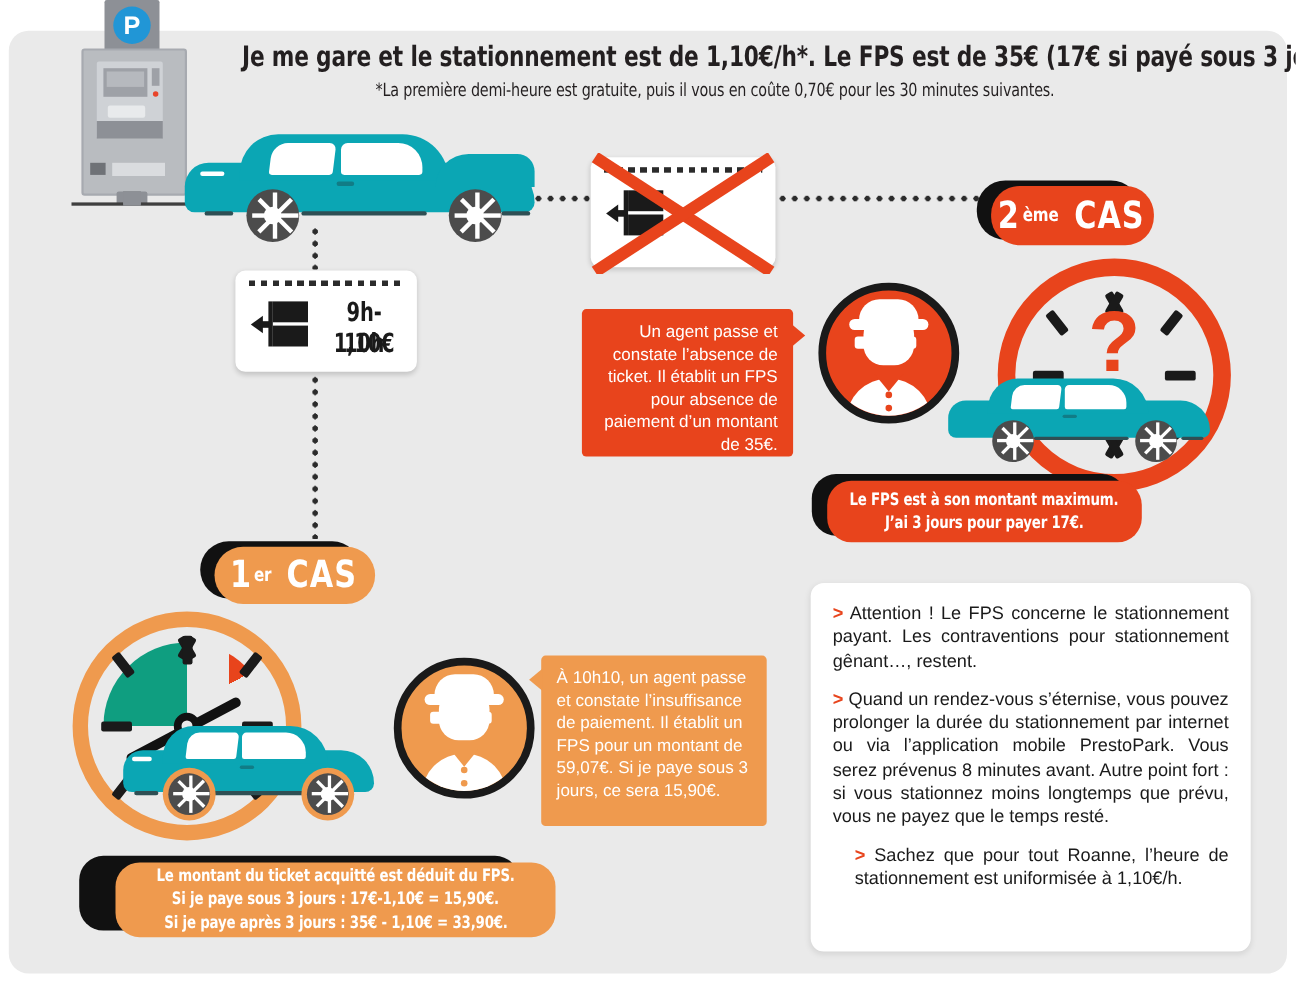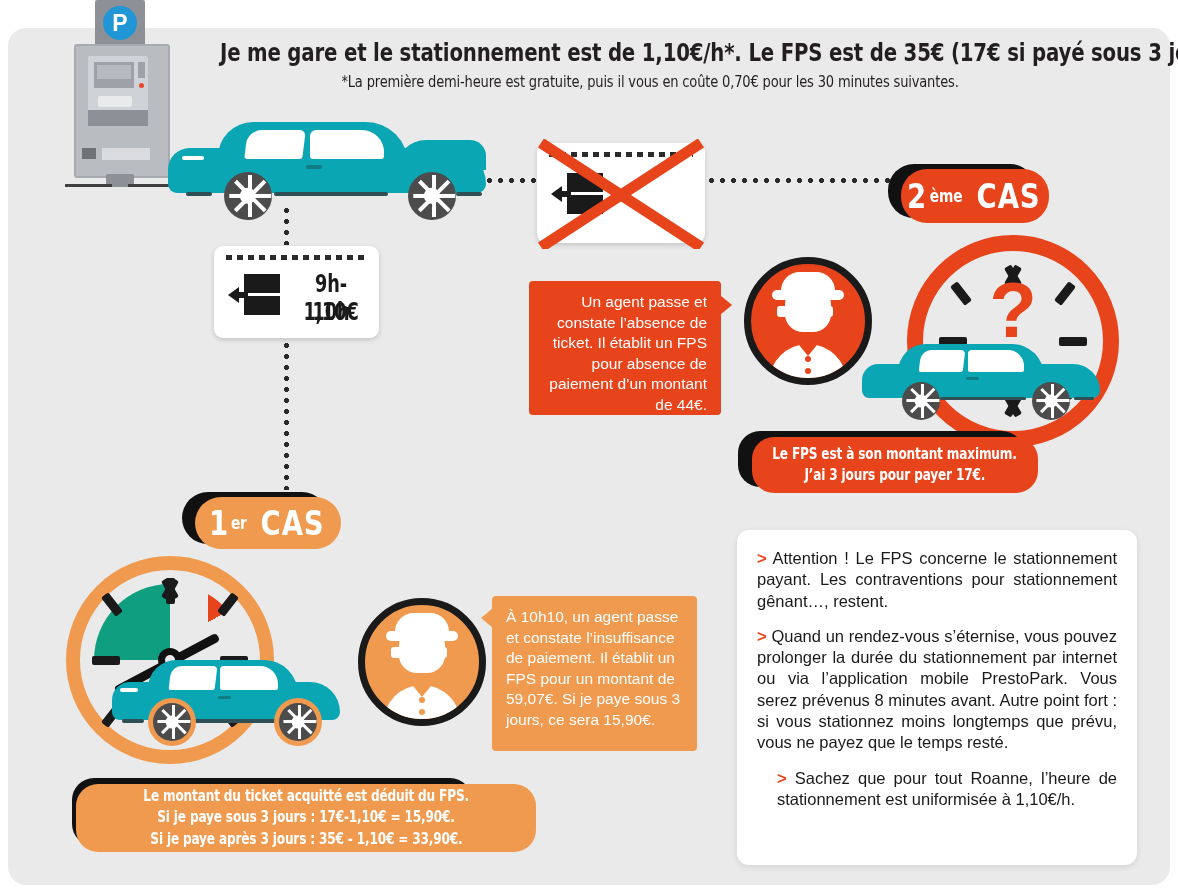--- a/index.html
+++ b/index.html
@@ -205,21 +205,21 @@
         <div class="bar"></div>
         <div class="sq1"></div>
         <div class="sq2"></div>
     </div>
     <div class="tktext condensed" style="left:76px;top:24px;width:82px;font-size:24px;">9h-10h</div>
     <div class="tktext condensed" style="left:76px;top:52px;width:82px;font-size:24px;">1,10€</div>
   </div>
 
   <div class="callout red" style="left:529px;top:281px;width:192px;height:134px;box-sizing:border-box;text-align:right;">
     <div class="tail-r"></div>
-    <span>Un agent passe et constate l’absence de ticket. Il établit un FPS pour absence de paiement d’un montant de 44€.</span>
+    <span>Un agent passe et constate l’absence de ticket. Il établit un FPS pour absence de paiement d’un montant de 35€.</span>
   </div>
 
   <div class="officer" style="left:744px;top:257px;width:114px;height:114px;background:#e8441c;">
     <div class="of-body" style="bottom:-6px;width:78px;height:40px;"></div>
     <div class="abs" style="left:50%;transform:translateX(-50%);bottom:22px;width:0;height:0;
          border-left:13px solid transparent;border-right:13px solid transparent;border-top:16px solid #e8441c;"></div>
     <div class="abs" style="left:50%;transform:translateX(-50%);bottom:16px;width:6px;height:6px;border-radius:50%;background:#e8441c;"></div>
     <div class="abs" style="left:50%;transform:translateX(-50%);bottom:4px;width:6px;height:6px;border-radius:50%;background:#e8441c;"></div>
     <div class="of-head" style="top:22px;width:46px;height:46px;border-radius:18px;"></div>
     <div class="of-cap" style="top:8px;width:54px;height:22px;background:#fff;border-radius:22px 22px 4px 4px;"></div>
@@ -347,21 +347,21 @@
     <div class="of-glass" style="left:26px;top:42px;width:26px;height:11px;"></div>
     <div class="of-glass" style="left:56px;top:42px;width:26px;height:11px;"></div>
   </div>
 
   <div class="callout orange" style="left:492px;top:596px;width:205px;height:155px;box-sizing:border-box;text-align:left;">
     <div class="tail-l"></div>
     <span>À 10h10, un agent passe et constate l’insuffisance de paiement. Il établit un FPS pour un montant de 59,07€. Si je paye sous 3 jours, ce sera 15,90€.</span>
   </div>
 
   <div class="banner-shadow" style="left:72px;top:778px;width:400px;height:68px;"></div>
-  <div class="banner" style="left:76px;top:784px;width:460px;height:68px;background:#ef9a4e;">
+  <div class="banner" style="left:105px;top:784px;width:400px;height:68px;background:#ef9a4e;">
     <span class="condensed">Le montant du ticket acquitté est déduit du FPS.</span>
     <span class="condensed">Si je paye sous 3 jours : 17€-1,10€ = 15,90€.</span>
     <span class="condensed">Si je paye après 3 jours : 35€ - 1,10€ = 33,90€.</span>
   </div>
 
   <div class="abs" id="panel">
     <p>
       <span class="gt">&gt;</span>
       <span>Attention ! Le FPS concerne le stationnement payant. Les contraventions pour stationnement gênant…, restent.</span>
     </p>

